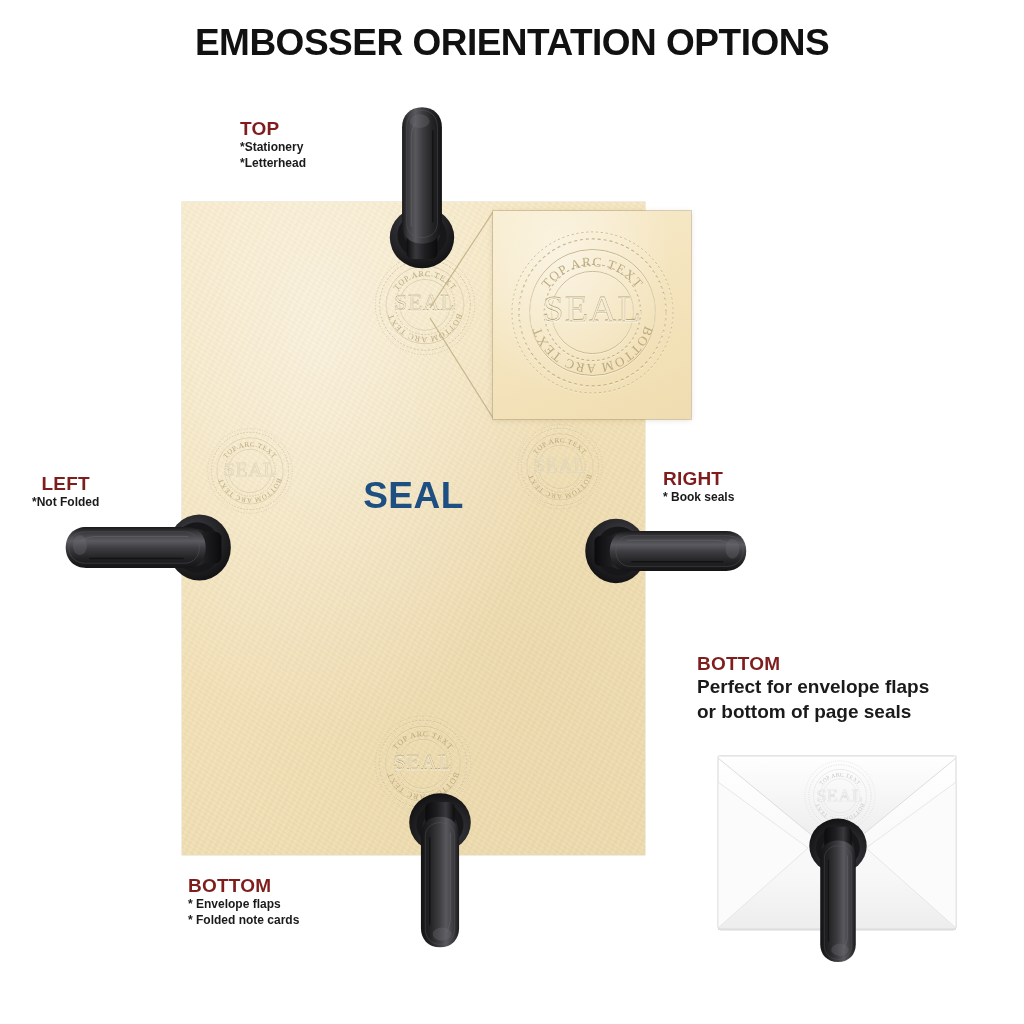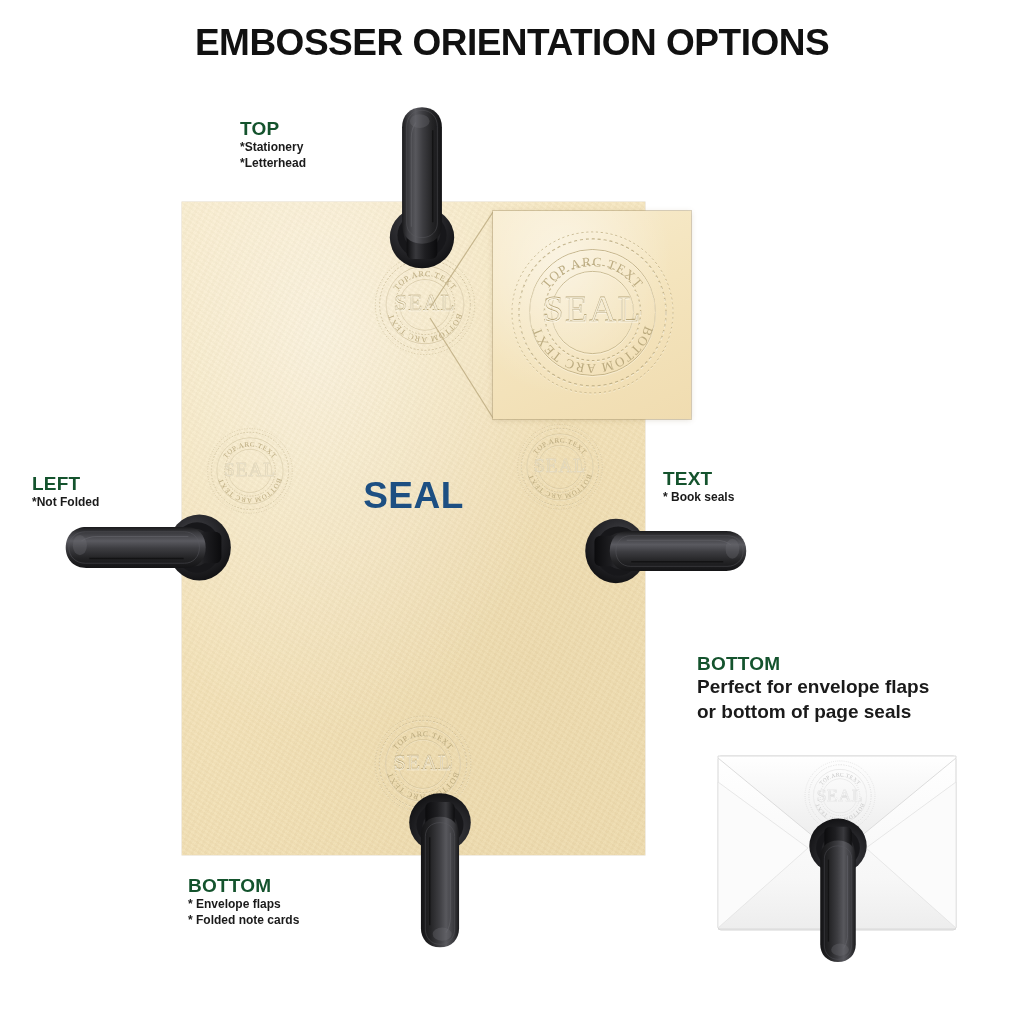--- a/index.html
+++ b/index.html
@@ -26,35 +26,35 @@
     letter-spacing: -0.5px;
     color: #111111;
     font-family: "Liberation Sans", sans-serif;
   }
 
   
   .callout { position: absolute; }
   .callout .head {
     font-size: 19px;
     font-weight: 700;
-    color: #14532d;
+    color: #7f1d1d;
     letter-spacing: 0.2px;
     line-height: 1.18;
     white-space: nowrap;
   }
   .callout .sub {
     font-size: 12px;
     font-weight: 700;
     color: #1a1a1a;
     line-height: 1.28;
     white-space: nowrap;
   }
 
   #callout-top    { left: 240px; top: 118px; }
-  #callout-left   { left: 32px;  top: 473px; }
+  #callout-left   { left: 32px;  top: 473px; text-align: center; }
   #callout-right  { left: 663px; top: 468px; }
   #callout-bottom { left: 188px; top: 875px; }
   #callout-envelope { left: 697px; top: 653px; }
   #callout-envelope .sub { font-size: 19px; }
 
   
   .paper {
     position: absolute;
     left: 182px; top: 202px;
     width: 463px; height: 653px;
@@ -346,21 +346,21 @@
     <div class="sub">*Stationery</div>
     <div class="sub">*Letterhead</div>
   </div>
 
   <div class="callout" id="callout-left">
     <div class="head">LEFT</div>
     <div class="sub">*Not Folded</div>
   </div>
 
   <div class="callout" id="callout-right">
-    <div class="head">TEXT</div>
+    <div class="head">RIGHT</div>
     <div class="sub">* Book seals</div>
   </div>
 
   <div class="callout" id="callout-bottom">
     <div class="head">BOTTOM</div>
     <div class="sub">* Envelope flaps</div>
     <div class="sub">* Folded note cards</div>
   </div>
 
   <div class="callout" id="callout-envelope">

